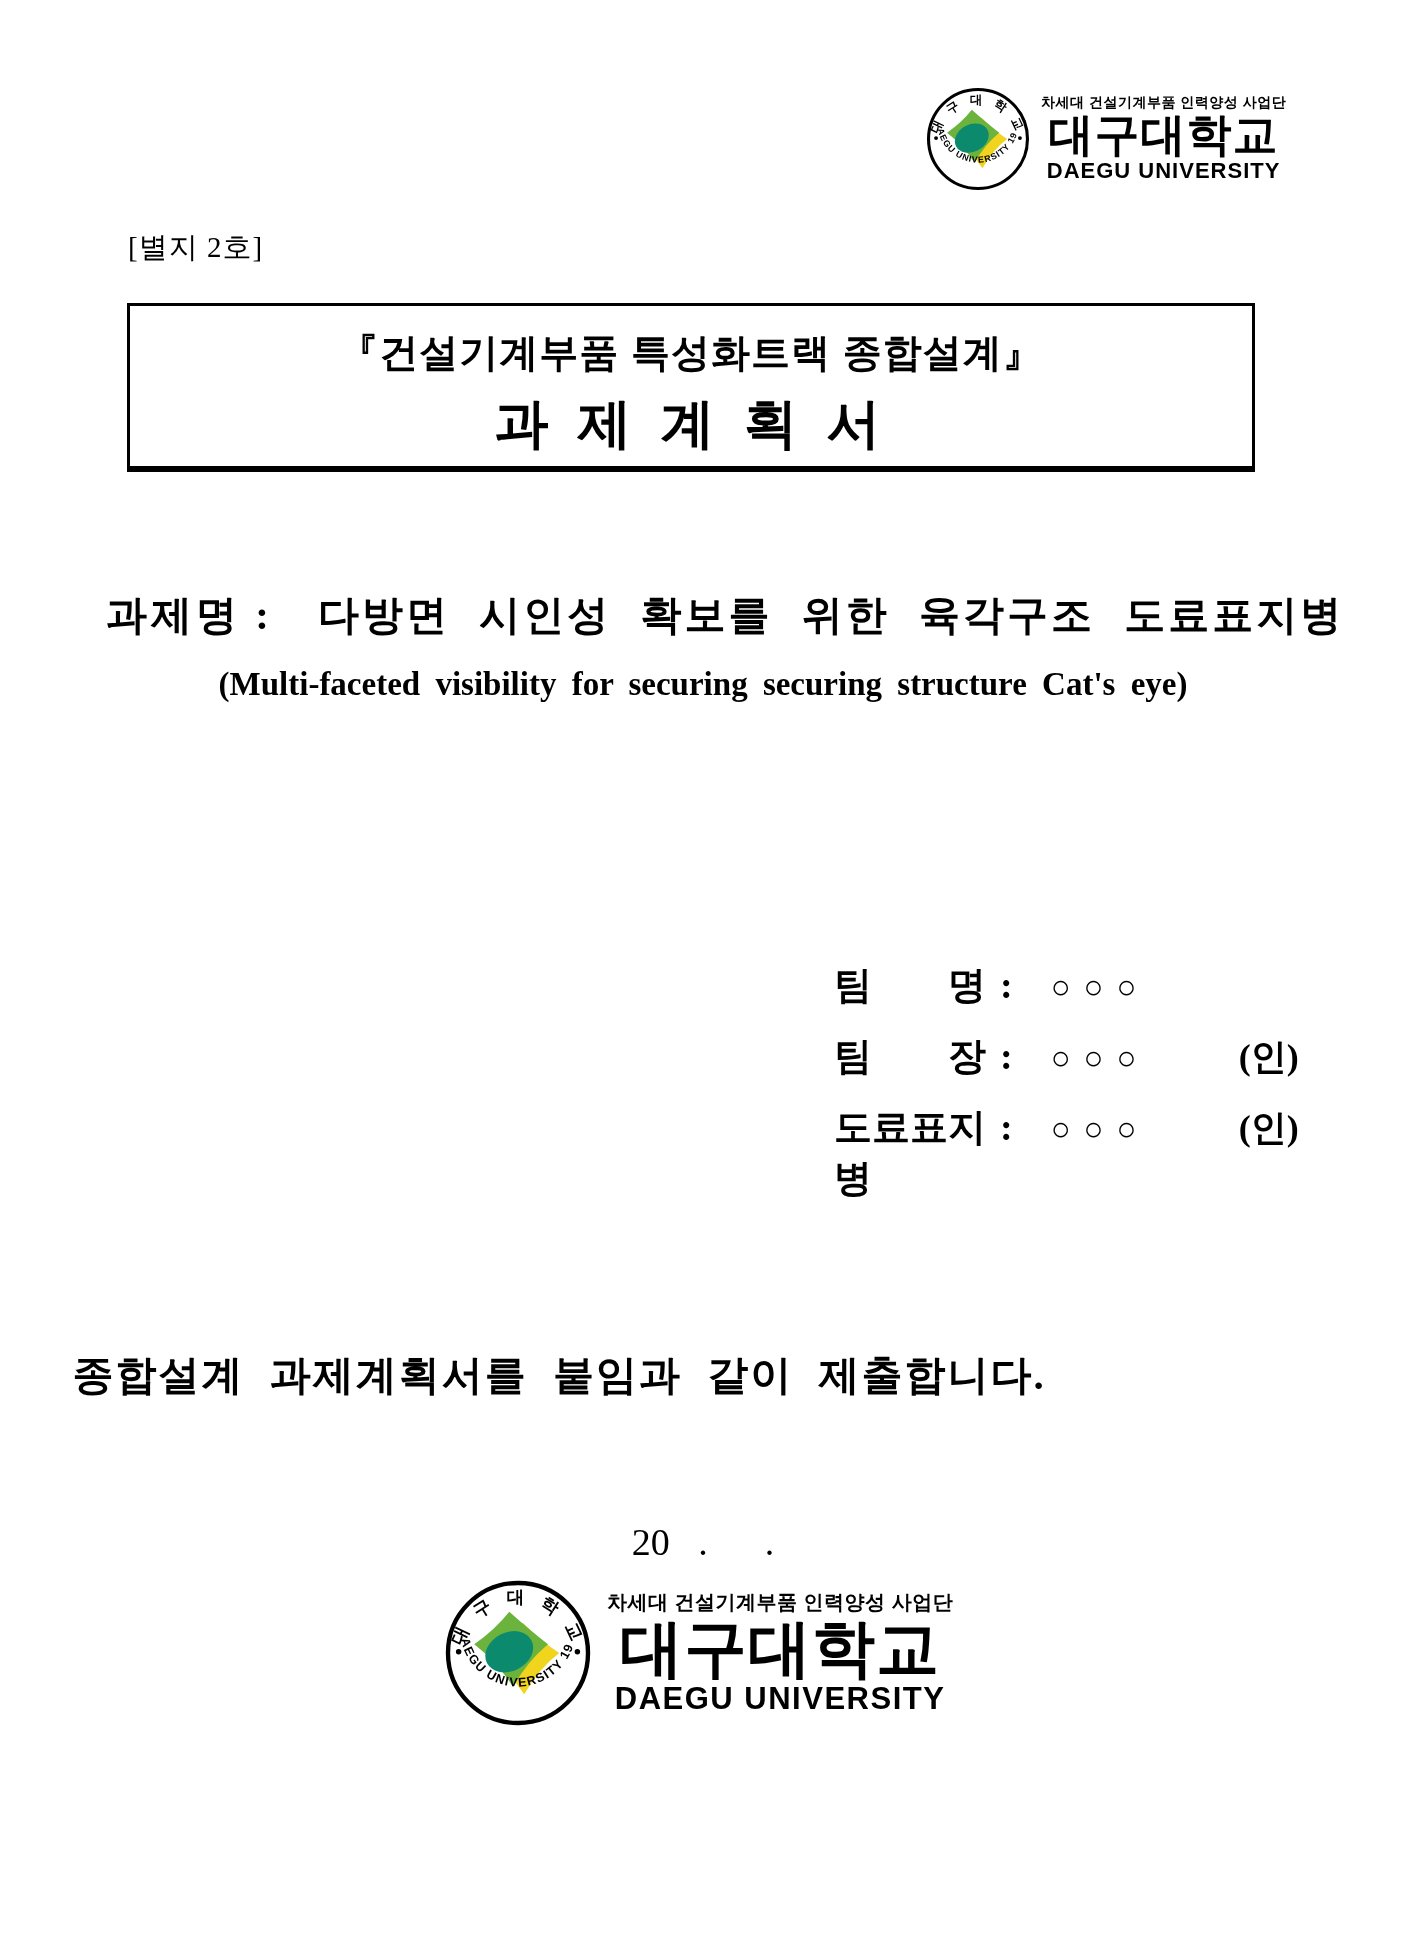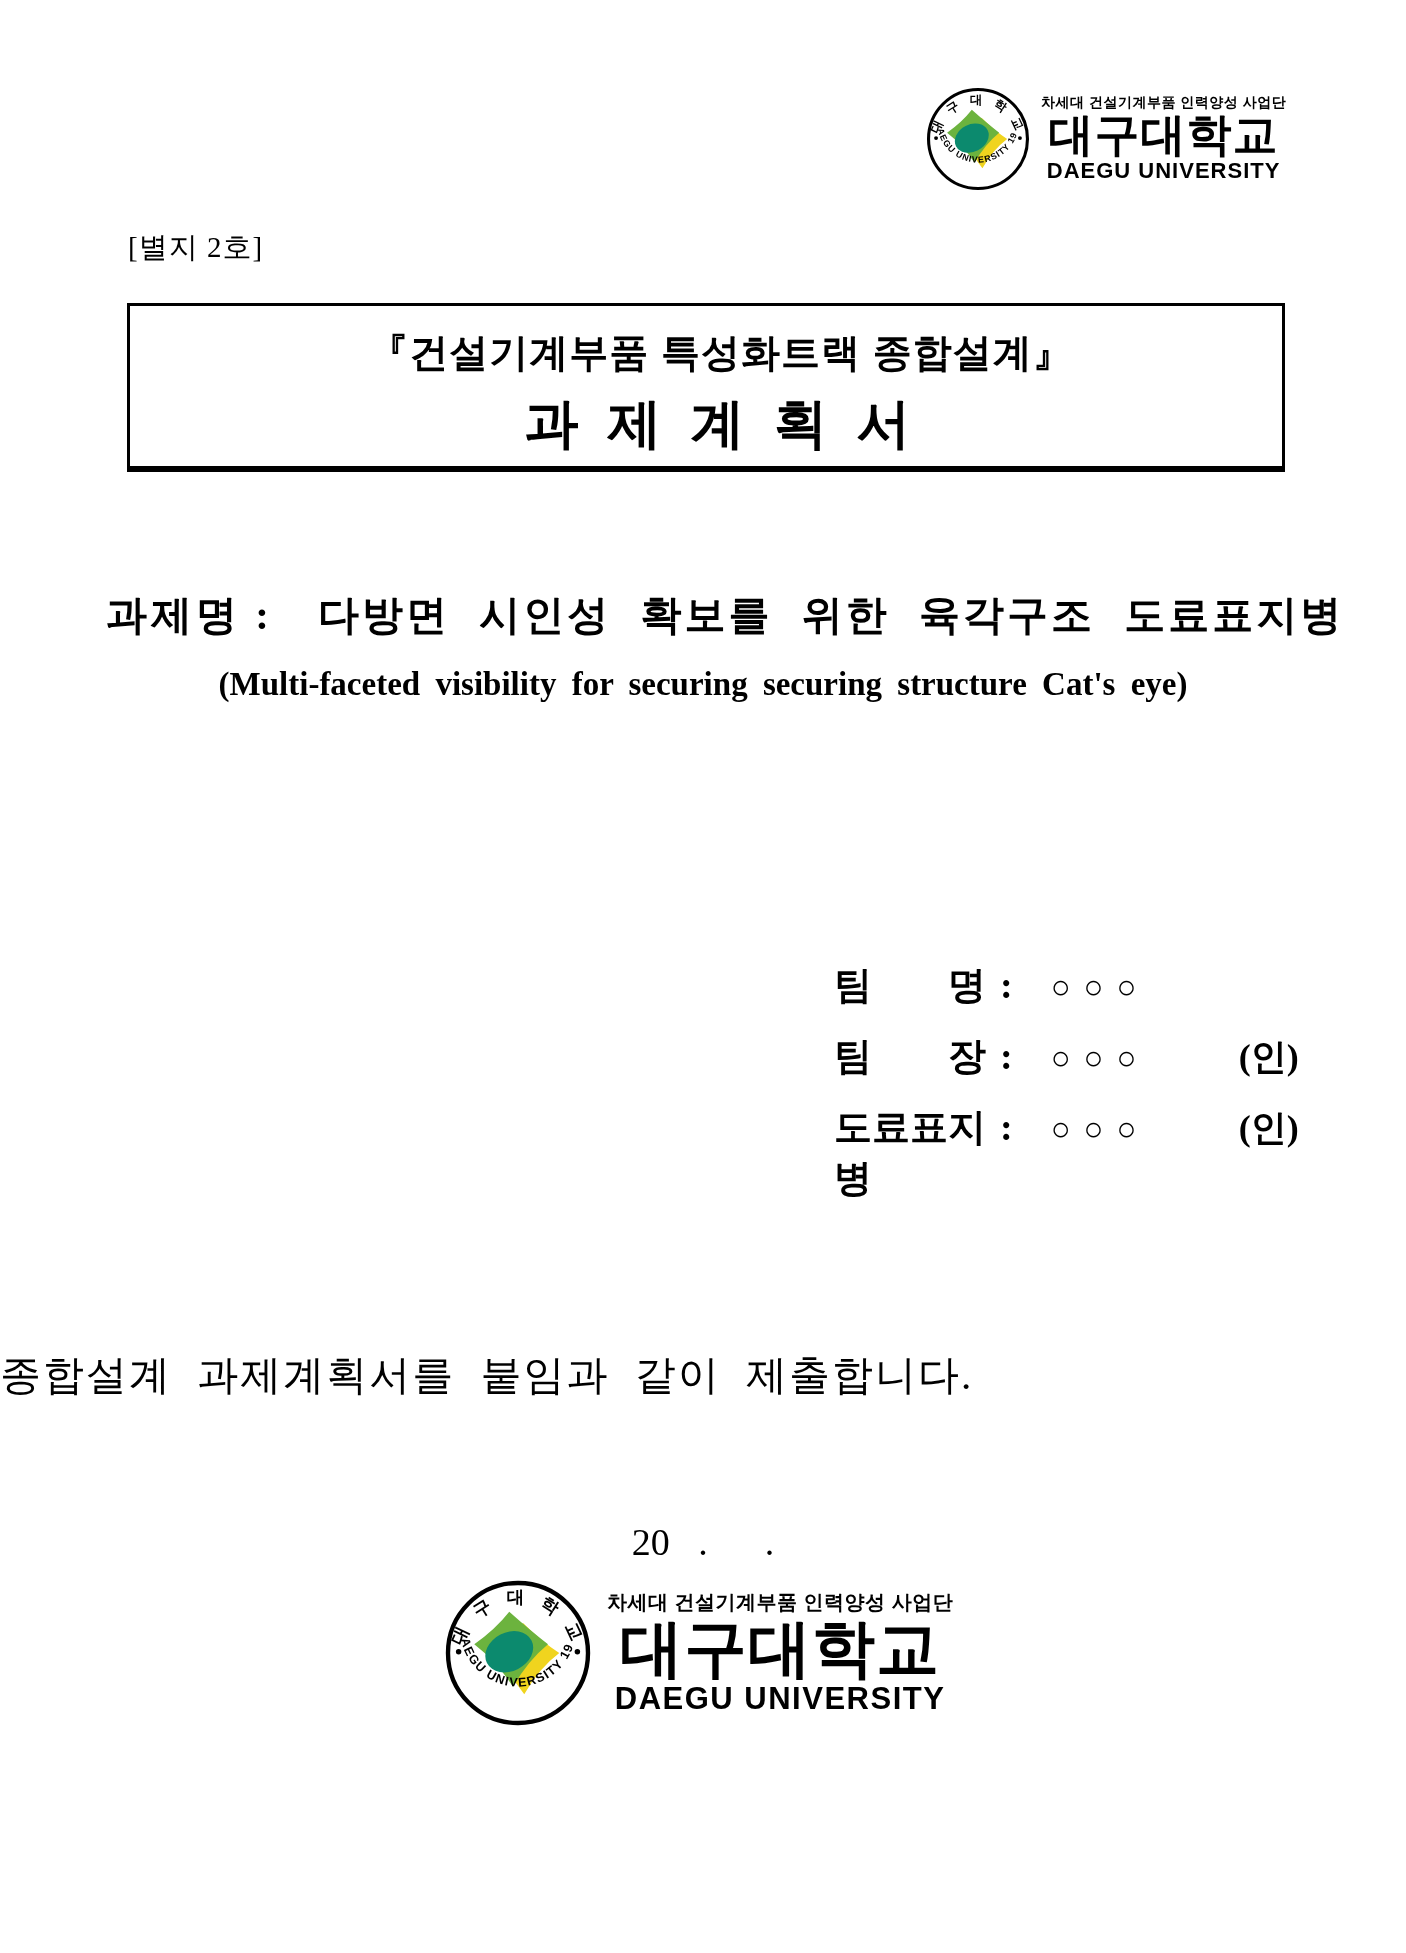--- a/index.html
+++ b/index.html
@@ -33,21 +33,21 @@
 
   
   .attachment {
     position:absolute; left:128px; top:228px;
     font-size:29px; letter-spacing:1px;
   }
 
   .title-box {
     position:absolute; left:127px; top:303px; width:1122px; height:160px;
     border:3px solid #000; border-bottom-width:6px;
-    text-align:center; background:#fff;padding-left:30px;
+    text-align:center; background:#fff;
   }
   .title-box .subtitle {
     margin-top:20px; font-size:39px; font-weight:bold;
     font-family:"Liberation Sans", sans-serif; letter-spacing:1px;
   }
   .title-box .main-title {
     margin-top:8px; font-size:54px; font-weight:bold;
     font-family:"Liberation Sans", sans-serif; letter-spacing:7px;
   }
 
@@ -64,22 +64,22 @@
   }
 
   .team-block { position:absolute; left:822px; top:960px; font-weight:bold; }
   .team-row   { display:flex; align-items:baseline; height:71px; font-size:38px; }
   .t-label    { display:inline-block; width:152px; text-align:justify; text-align-last:justify;margin-left:12px; }
   .t-colon    { margin-left:14px; }
   .t-value    { margin-left:38px; width:160px; font-size:33px; letter-spacing:13px; }
   .t-seal     { margin-left:28px; font-size:36px; }
 
   .submission {
-    position:absolute; left:0; top:1348px; width:1118px; text-align:left;
-    font-size:41px; font-weight:normal; letter-spacing:2px; word-spacing:13px;
+    position:absolute; left:0; top:1348px; width:1118px; text-align:center;
+    font-size:41px; font-weight:bold; letter-spacing:2px; word-spacing:13px;
   }
 
   .date-line {
     position:absolute; left:0; top:1520px; width:1406px; text-align:center;
     font-size:38px; white-space:pre;
   }
 </style>
 </head>
 <body>
 

